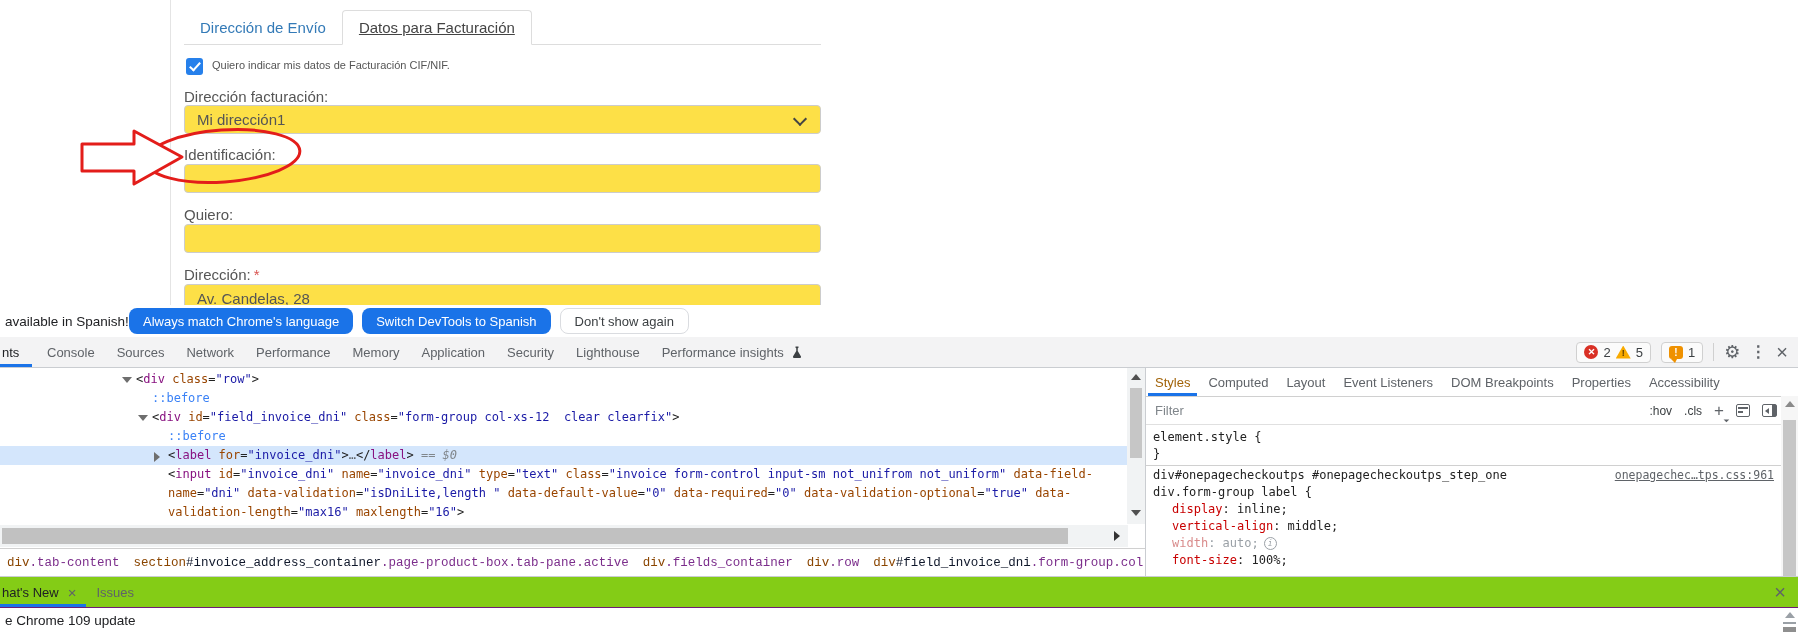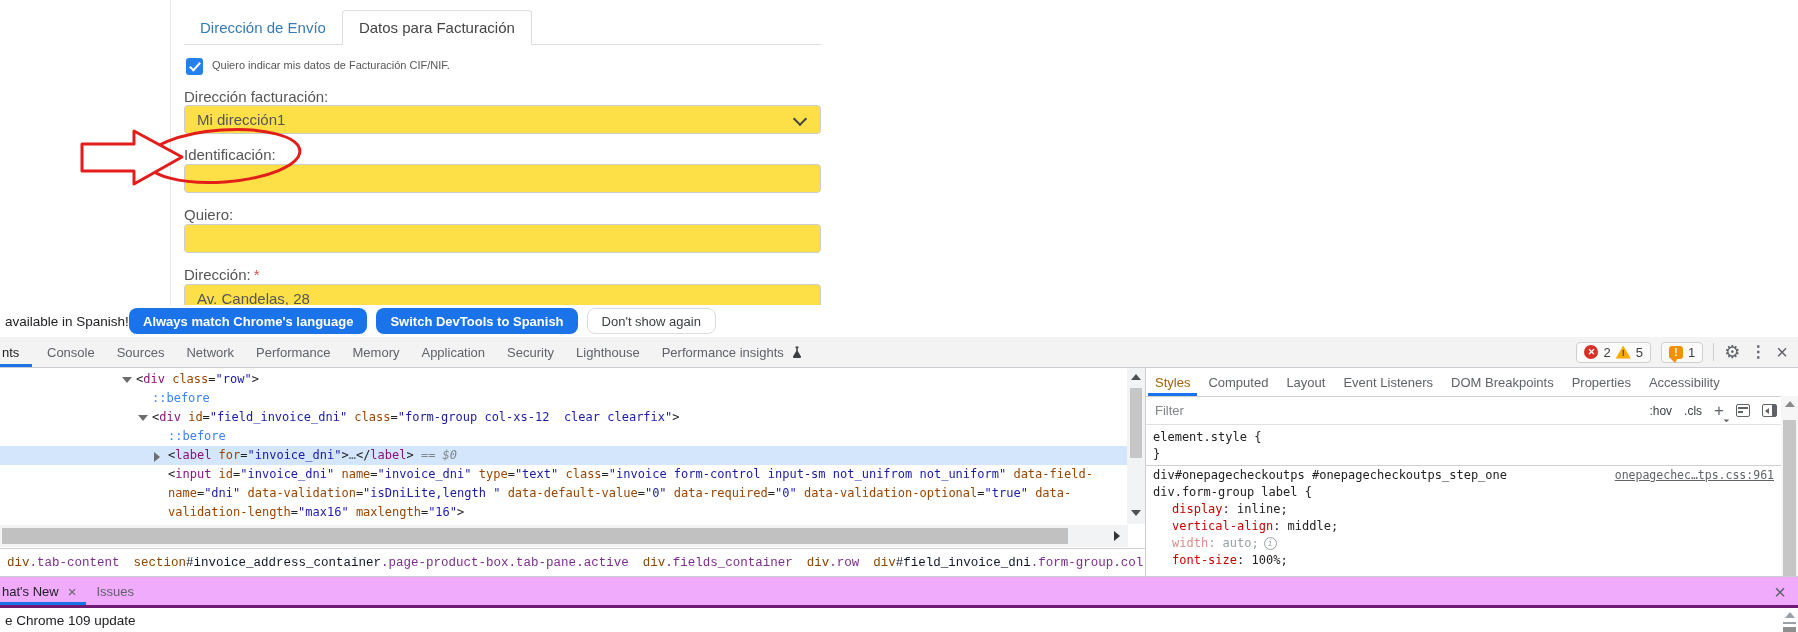--- a/index.html
+++ b/index.html
@@ -5,34 +5,34 @@
   html,body{margin:0;padding:0;background:#fff;}
   body{font-family:"Liberation Sans",sans-serif;}
   .shot{position:relative;width:1798px;height:632px;background:#fff;overflow:hidden;}
 
   
   .page{position:absolute;left:0;top:0;width:100%;height:305px;overflow:hidden;background:#fff;}
   .vline{position:absolute;left:170px;top:0;width:1px;height:305px;background:#e4e4e4;}
   .ptabs{position:absolute;left:184px;top:9px;width:637px;height:35px;border-bottom:1px solid #ddd;display:flex;align-items:flex-end;}
   .ptab{font-size:15px;padding:8px 16px;white-space:nowrap;border-radius:4px 4px 0 0;}
   .ptab.inactive{color:#337ab7;cursor:pointer;}
-  .ptab.active{background:#fff;border:1px solid #ddd;border-bottom:1px solid #fff;color:#444;margin-bottom:-1px;}
+  .ptab.active{background:#fff;border:1px solid #ddd;border-bottom:1px solid #fff;color:#444;margin-bottom:-1px;text-decoration:underline;}
   .chk{position:absolute;left:186px;top:58px;width:17px;height:17px;background:#2680eb;border-radius:3px;}
   .tick{position:absolute;left:6px;top:2px;width:4px;height:9px;border:solid #fff;border-width:0 2px 2px 0;transform:rotate(42deg);}
   .chklabel{position:absolute;left:212px;top:59px;font-size:11px;color:#555;}
   .flabel{position:absolute;left:184px;font-size:15px;color:#555;white-space:nowrap;}
   .req{color:#d9534f;margin-left:3px;}
   .fctrl{position:absolute;left:184px;width:637px;height:29px;border:1px solid #ccc;border-radius:4px;background:#fde047;font-size:15px;color:#555;display:flex;align-items:center;padding:0 12px;box-sizing:border-box;}
   .chev{position:absolute;right:15px;top:8px;width:8px;height:8px;border-right:2px solid #444;border-bottom:2px solid #444;transform:rotate(45deg);}
   .anno{position:absolute;left:0;top:0;pointer-events:none;}
 
   
   .infobar{position:absolute;left:0;top:305px;width:100%;height:32px;background:#fff;display:flex;align-items:center;}
   .ib-msg{flex:0 0 124px;margin-left:5px;font-size:13.5px;color:#202124;white-space:nowrap;overflow:hidden;}
-  .ib-btn{height:26px;padding:0 14px;border-radius:8px;font-weight:bold;font-size:13px;margin-right:9px;border:none;cursor:pointer;font-family:"Liberation Sans",sans-serif;}
+  .ib-btn{height:26px;padding:0 14px;border-radius:8px;font-weight:normal;font-size:13px;margin-right:9px;border:none;cursor:pointer;font-family:"Liberation Sans",sans-serif;}
   .ib-btn.primary{background:#1a73e8;color:#fff;}
   .ib-btn.secondary{background:#fff;color:#3c4043;font-weight:normal;border:1px solid #dadce0;}
 
   
   .dtbar{position:absolute;left:0;top:337px;width:100%;height:30px;background:#f3f3f4;border-bottom:1px solid #cacdd1;display:flex;align-items:stretch;font-size:13px;color:#5f6368;}
   .dt-tabs{display:flex;align-items:stretch;}
   .dt-tab{display:flex;align-items:center;padding:0 11px;position:relative;white-space:nowrap;cursor:pointer;}
   .dt-tab.first{width:26px;padding:0 4px 0 2px;margin-right:4px;}
   .dt-tab.active{color:#202124;}
   .dt-tab.active::after{content:"";position:absolute;left:0;right:0;bottom:0;height:3px;background:#1a73e8;}
@@ -109,21 +109,21 @@
   .sval{color:#222;}
   .sprop.muted .sname{color:#d98c8c;}
   .sprop.muted .sval,.sprop.muted .spn{color:#9aa0a6;}
   .info-i{display:inline-block;width:11px;height:11px;border:1px solid #9aa0a6;border-radius:50%;color:#9aa0a6;font-size:8px;line-height:11px;text-align:center;font-style:italic;margin-left:5px;vertical-align:1px;cursor:pointer;}
   .svsb{position:absolute;right:0;top:28px;width:17px;bottom:0;background:#f6f6f6;}
   .svsb .sb-up{left:4px;top:5px;border-left:5px solid transparent;border-right:5px solid transparent;border-bottom:6px solid #8a8a8a;position:absolute;width:0;height:0;}
   .svsb .thumb{position:absolute;left:2px;top:24px;width:13px;height:156px;background:#c6c6c6;}
 
   
   .drawer{position:absolute;left:0;bottom:0;width:100%;height:56px;border-top:1px solid #cacdd1;background:#fff;box-sizing:border-box;}
-  .d-tabs{height:31px;background:#f0abfc;border-bottom:3px solid #701a75;display:flex;align-items:stretch;font-size:13px;color:#5f6368;position:relative;box-sizing:border-box;}
+  .d-tabs{height:31px;background:#84cc16;border-bottom:1px solid #701a75;display:flex;align-items:stretch;font-size:13px;color:#5f6368;position:relative;box-sizing:border-box;}
   .d-tab{display:flex;align-items:center;padding:0 10px;position:relative;white-space:nowrap;cursor:pointer;}
   .d-tab.first{padding-left:2px;}
   .d-tab.active{color:#202124;}
   .d-tab.active::after{content:"";position:absolute;left:0;right:0;bottom:0;height:3px;background:#1a73e8;}
   .d-tab .tab-x{margin-left:9px;font-size:15px;color:#5f6368;}
   .d-close{position:absolute;right:12px;top:4px;font-size:20px;color:#5f6368;cursor:pointer;}
   .d-content{height:24px;display:flex;align-items:center;padding-left:5px;font-size:13.5px;color:#202124;}
   .d-sb{position:absolute;right:0;top:32px;width:17px;bottom:0;}
   .d-sb .sb-up{position:absolute;left:4px;top:3px;width:0;height:0;border-left:5px solid transparent;border-right:5px solid transparent;border-bottom:6px solid #9aa0a6;}
   .d-sb .bar{position:absolute;left:2px;top:13px;width:13px;height:2px;background:#9aa0a6;}

